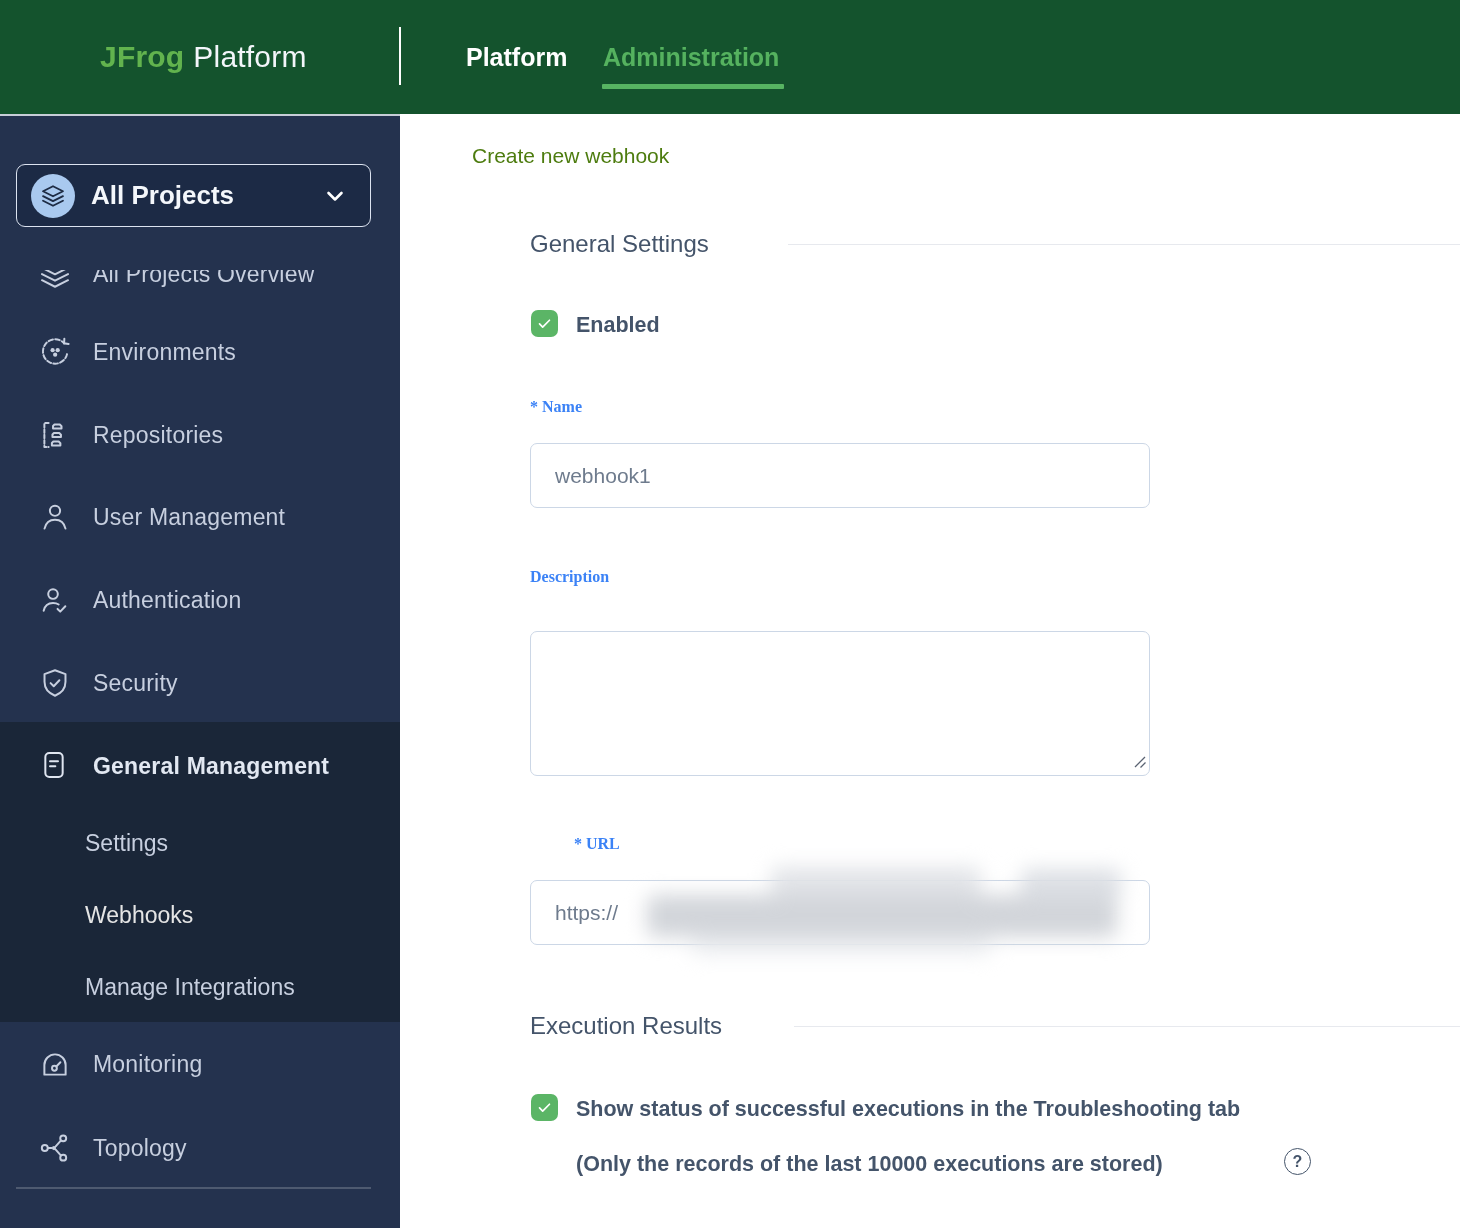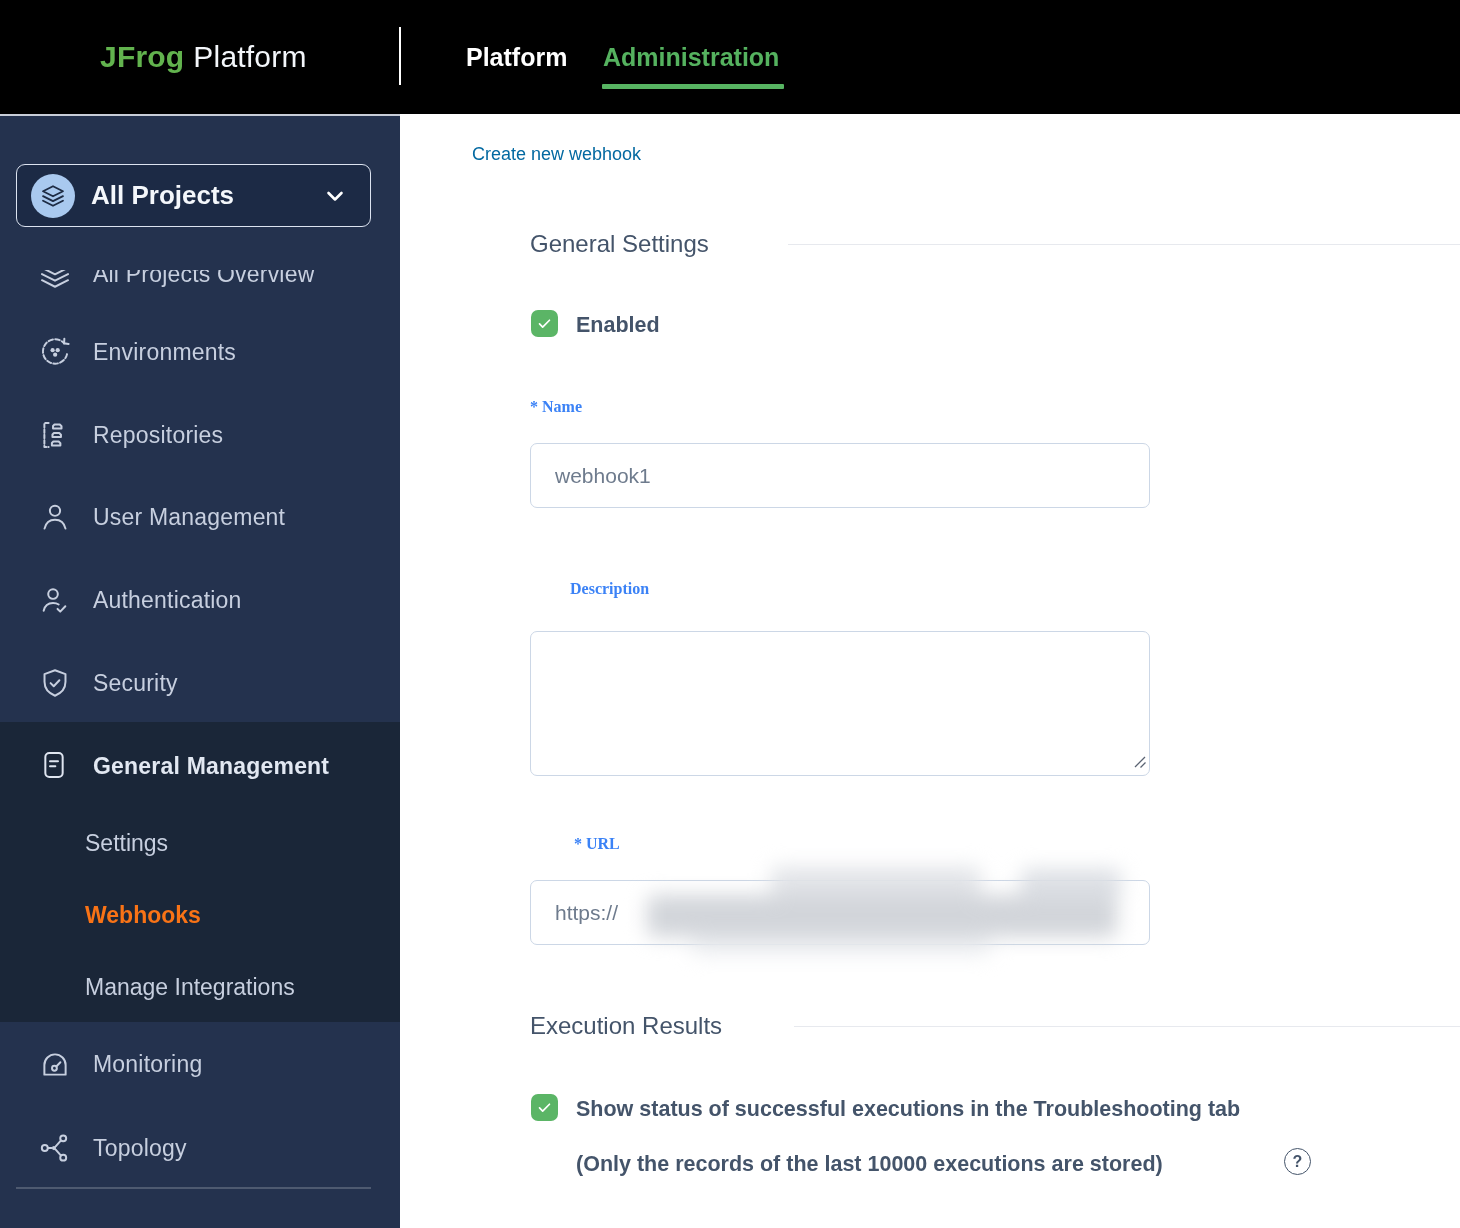--- a/index.html
+++ b/index.html
@@ -1,20 +1,20 @@
 <!DOCTYPE html>
 <html><head>
 <meta charset="utf-8">
 <style>
   * { margin:0; padding:0; box-sizing:border-box; }
   html,body { width:1460px; height:1228px; overflow:hidden; }
   body { font-family:"Liberation Sans", sans-serif; background:#ffffff; position:relative; }
 
   
-  .header { position:absolute; left:0; top:0; width:1460px; height:114px; background:#000000; z-index:3; }
+  .header { position:absolute; left:0; top:0; width:1460px; height:114px; background:#14532d; z-index:3; }
   .logo { position:absolute; left:100px; top:0; height:114px; display:flex; align-items:center; gap:9px; }
   .logo .brand { color:#62b34e; font-weight:bold; font-size:30px; letter-spacing:.2px; }
   .logo .product { color:#f3f6fa; font-weight:400; font-size:30px; letter-spacing:.2px; }
   .header-divider { position:absolute; left:399px; top:27px; width:2px; height:58px; background:#ffffff; }
   .top-tab { position:absolute; top:0; height:114px; display:flex; align-items:center; font-size:25px; font-weight:600; cursor:pointer; }
   .tab-platform { left:466px; color:#ffffff; }
   .tab-admin { left:603px; color:#55b25f; }
   .tab-underline { position:absolute; left:602px; top:84px; width:182px; height:5px; background:#57b462; border-radius:1px; }
 
   
@@ -26,43 +26,43 @@
 
   .nav-clip { position:absolute; left:0; top:154px; width:400px; height:40px; overflow:hidden; }
   .nav-item { position:absolute; left:8px; width:476px; height:82px; cursor:pointer; }
   .nav-item .nicon { position:absolute; left:30px; top:50%; transform:translateY(-50%); width:34px; height:34px; color:#c7cfdf; }
   .nav-item .nlabel { position:absolute; left:85px; top:0; height:100%; display:flex; align-items:center; color:#c7cfdf; font-size:23px; font-weight:400; letter-spacing:.2px; }
   .gm-block { position:absolute; left:0; top:606px; width:400px; height:300px; background:#1a2638; }
   .gm-header .nlabel { color:#e2e8f2; font-weight:600; }
   .gm-header .nicon { color:#dfe5f0; }
   .sub-item { position:absolute; left:0; width:468px; height:60px; cursor:pointer; }
   .sub-item .nlabel { position:absolute; left:85px; top:0; height:100%; display:flex; align-items:center; color:#c7cfdf; font-size:23px; }
-  .sub-item.active .nlabel { color:#f97316; font-weight:700;text-align:center; }
+  .sub-item.active .nlabel { color:#e5e5e5; font-weight:400;text-align:center; }
   .side-divider { position:absolute; left:16px; top:1071px; width:355px; height:2px; background:#4e5a70; }
 
   
   .main { position:absolute; left:400px; top:114px; width:1060px; height:1114px; background:#ffffff; }
-  .page-title { position:absolute; left:72px; top:30px; font-size:18px; color:#0369a1; font-weight:400; }
+  .page-title { position:absolute; left:72px; top:30px; font-size:21px; color:#4d7c0f; font-weight:400; }
   .section-heading { position:absolute; font-size:24px; color:#44546a; font-weight:400; }
   .h-general { left:130px; top:116px; }
   .line-general { position:absolute; left:388px; top:130px; right:0; height:1px; background:#e7e9ee; }
   .h-exec { left:130px; top:898px; }
   .line-exec { position:absolute; left:394px; top:912px; right:0; height:1px; background:#e7e9ee; }
 
   .checkbox { position:absolute; width:27px; height:27px; background:#5bb566; border-radius:7px; display:flex; align-items:center; justify-content:center; cursor:pointer; }
   .cb-enabled { left:131px; top:196px; }
   .cb-exec { left:131px; top:980px; }
   .cb-label { position:absolute; color:#44546a; font-size:21.5px; font-weight:600; }
   .lbl-enabled { left:176px; top:199px; }
   .lbl-exec { left:176px; top:983px; width:820px; }
   .lbl-note { left:176px; top:1038px; }
 
   .field-label { position:absolute; left:130px; color:#3b82f6; font-size:16px; font-weight:600;font-family:Liberation Serif, serif; }
   .lbl-name { top:284px; }
-  .lbl-desc { top:466px;margin-left:40px; }
+  .lbl-desc { top:454px; }
   .lbl-url { top:721px;margin-left:44px; }
 
   .text-input { position:absolute; left:130px; width:620px; height:65px; border:1.5px solid #ccd7e6; border-radius:7px; background:#ffffff; font-family:"Liberation Sans", sans-serif; font-size:21px; color:#6e7b8d; padding:0 24px; outline:none; }
   .in-name { top:329px; }
   .in-url { top:766px; display:flex; align-items:center; overflow:visible; }
   .in-url .url-prefix { position:relative; z-index:1; }
   .textarea { position:absolute; left:130px; top:517px; width:620px; height:145px; border:1.5px solid #ccd7e6; border-radius:7px; background:#fff; resize:none; outline:none; }
   .resize-grip { position:absolute; left:732px; top:640px; width:15px; height:15px; color:#5a6372; pointer-events:none; }
 
   .redact { position:absolute; left:100px; top:-24px; width:520px; height:110px; filter:blur(10px); pointer-events:none; }

